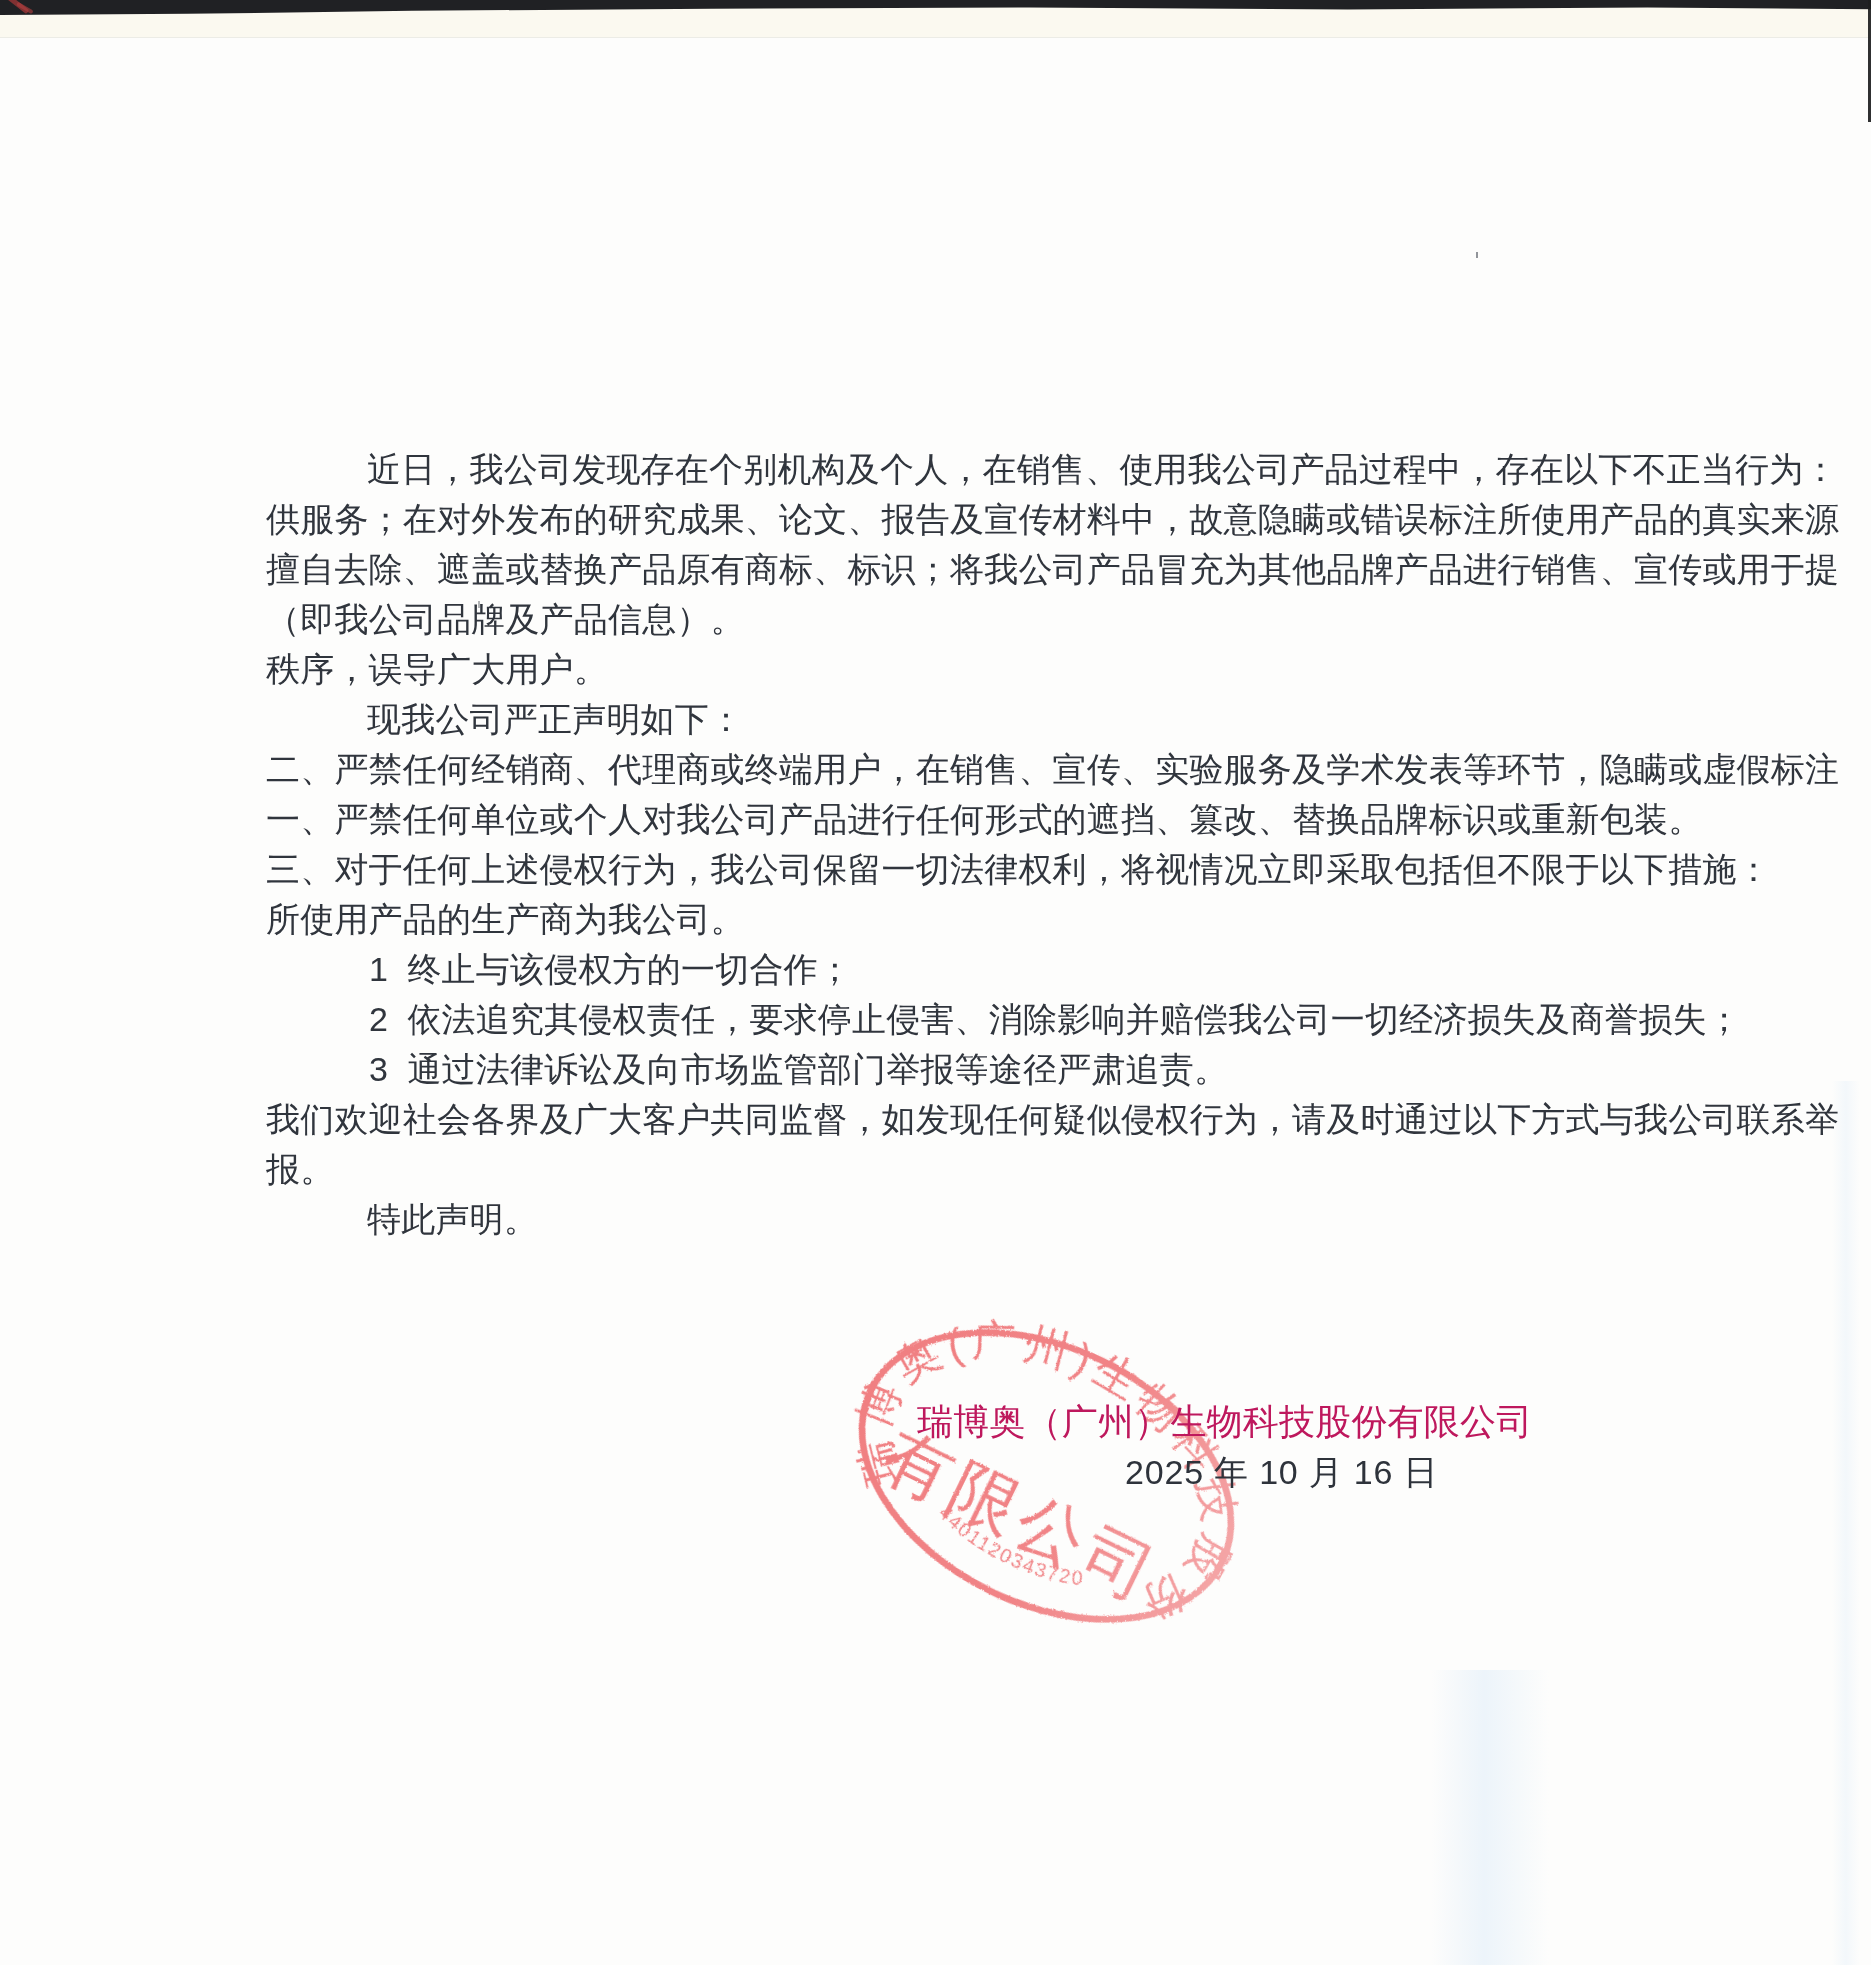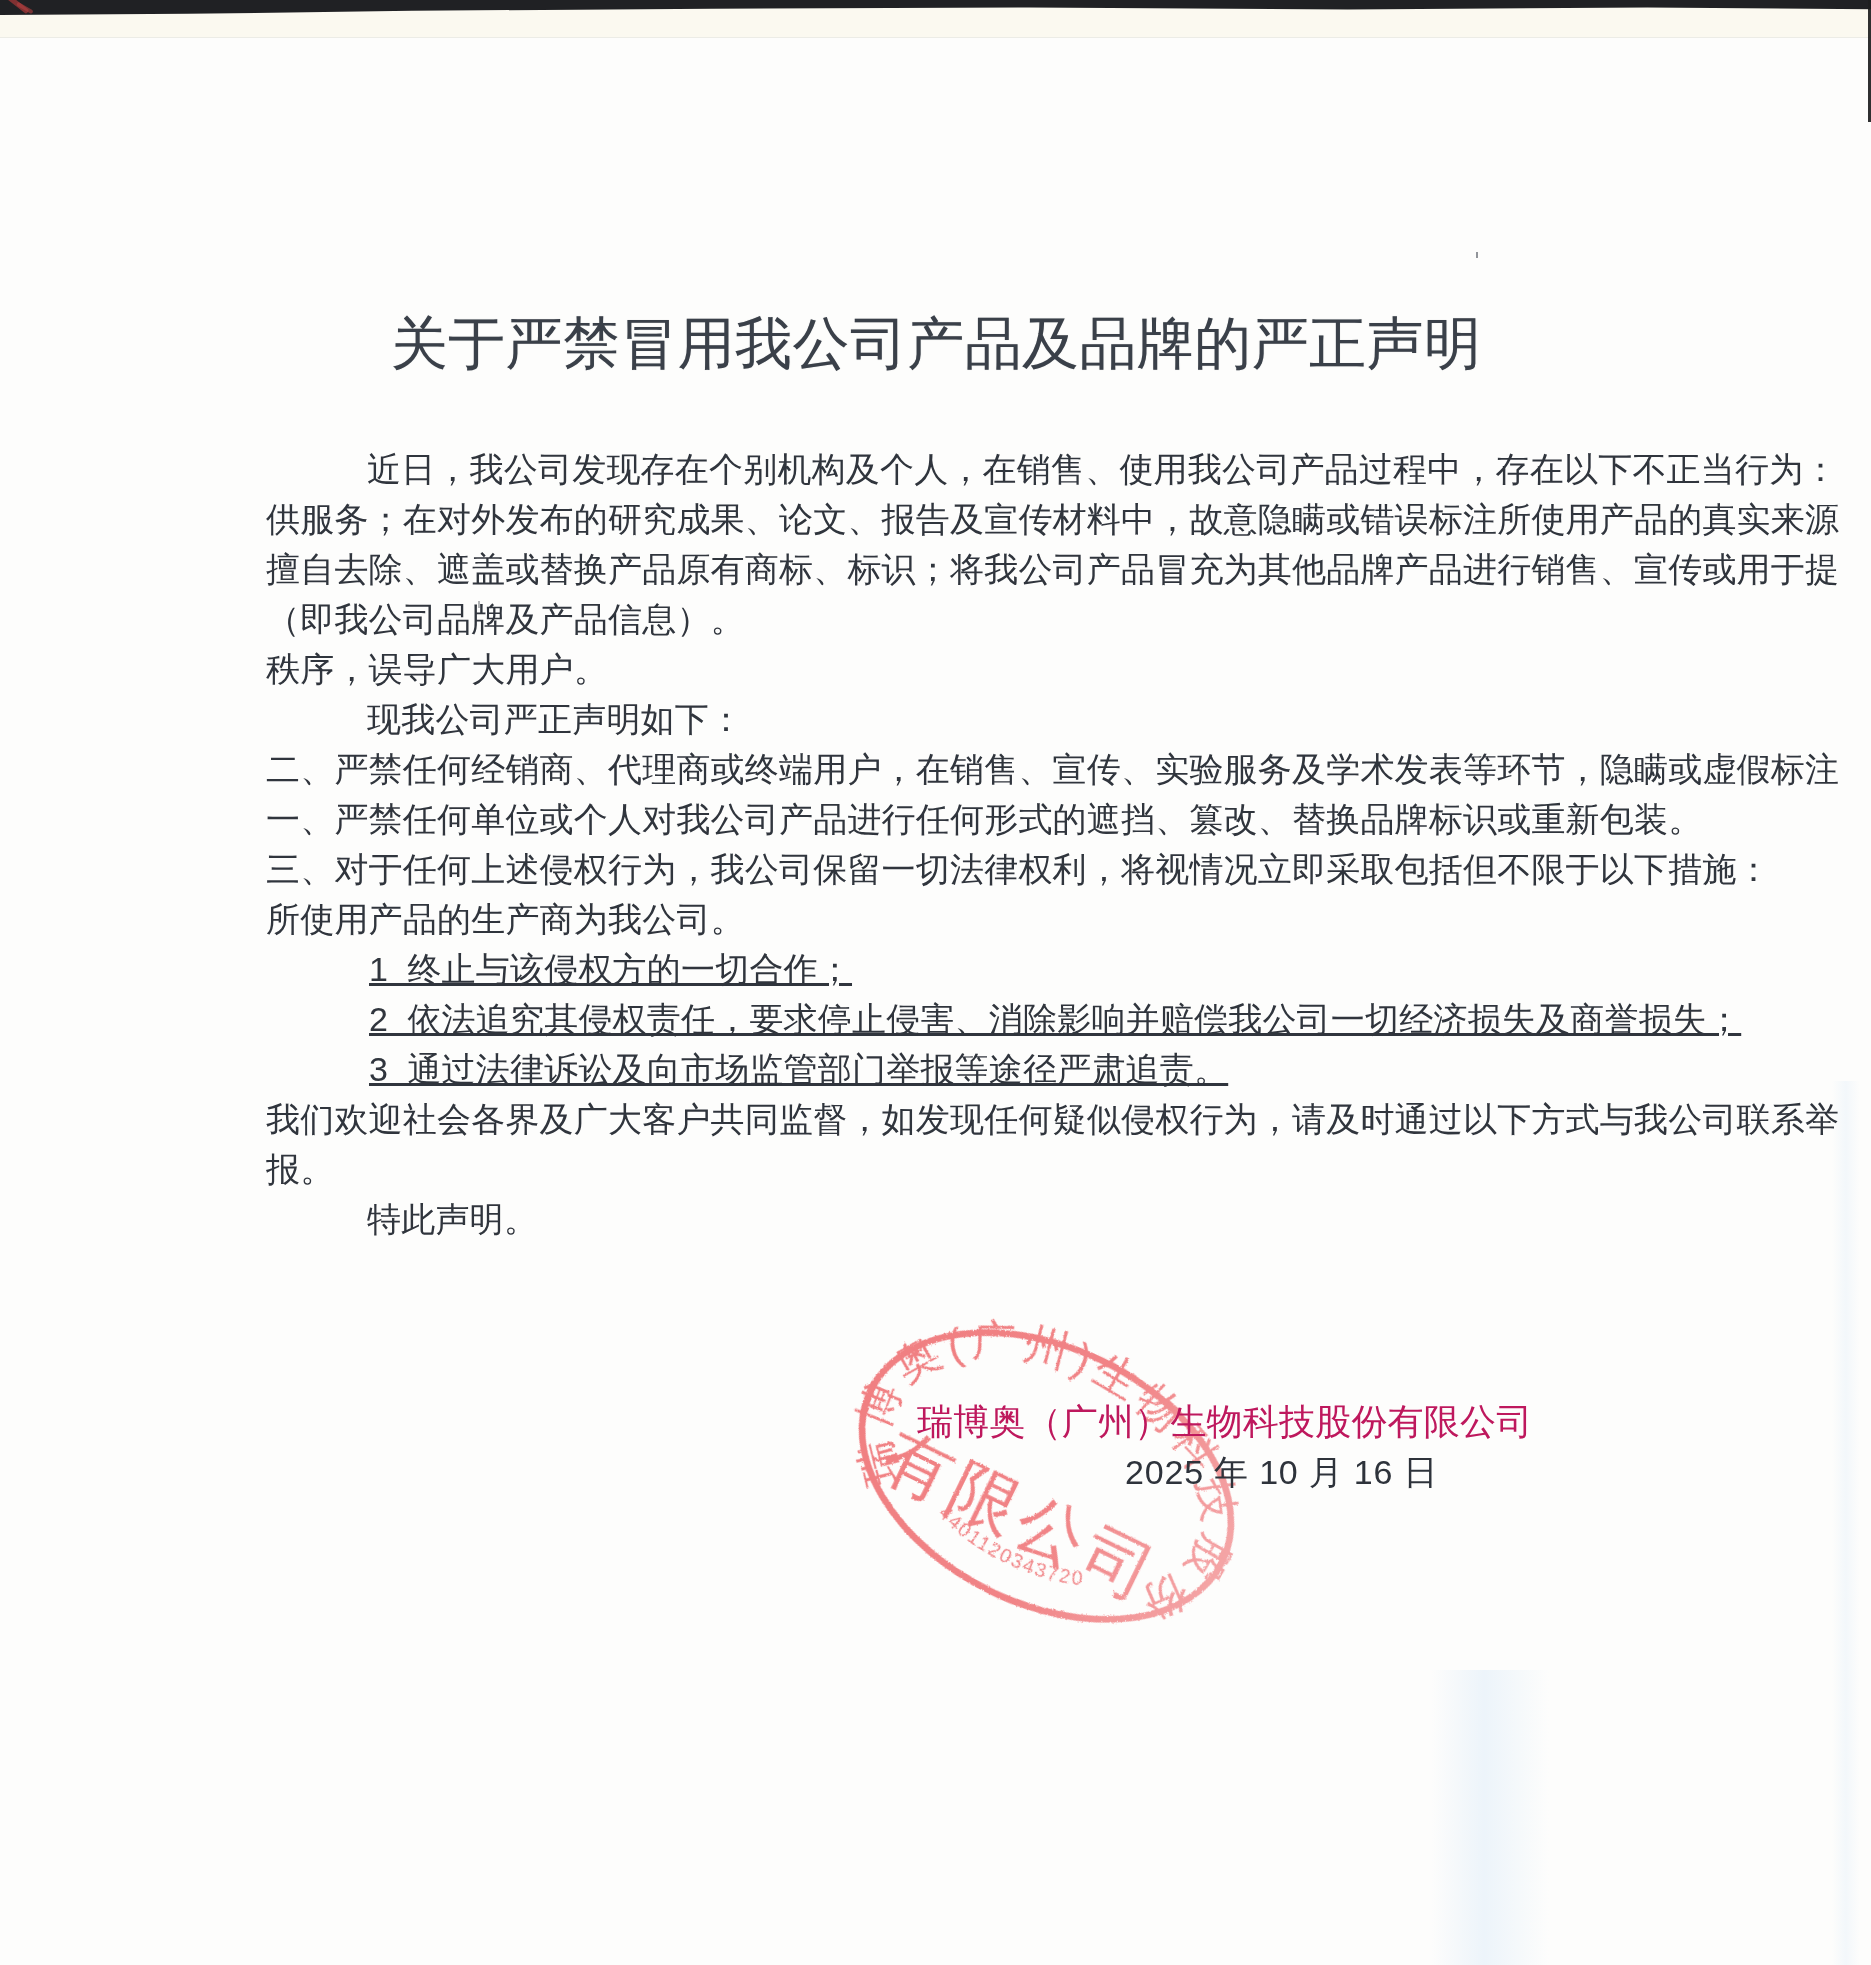--- a/index.html
+++ b/index.html
@@ -63,21 +63,21 @@
   .doc-body{
     position:absolute;left:266px;top:444px;width:1344px;
     z-index:3;
   }
   .doc-body p{
     margin:0;height:50px;line-height:50px;
     font-size:34px;color:#30353d;
     white-space:pre;letter-spacing:0.2px;
   }
   .doc-body p.ind{padding-left:101px;}
-  .doc-body p.sub{padding-left:103px;text-decoration:underline;}
+  .doc-body p.sub{padding-left:103px;}
   .sig-company{
     position:absolute;left:917px;top:1400px;
     font-size:36px;line-height:43px;color:#be185d;
     white-space:pre;z-index:4;letter-spacing:0.2px;
   }
   .sig-date{
     position:absolute;left:1125px;top:1451px;
     font-size:34px;line-height:43px;color:#2e333b;
     white-space:pre;z-index:4;letter-spacing:0.8px;
   }
@@ -95,21 +95,20 @@
 <div class="page">
 
   <div class="scan-warm-strip"></div>
   <div class="scan-fold-line"></div>
   <div class="scan-streak-right"></div>
   <div class="scan-streak-right2"></div>
 
   <div class="scan-dust-1"></div>
   <div class="scan-dust-2"></div>
 
-  <h1 class="doc-title">关于严禁冒用我公司产品及品牌的严正声明</h1>
 
   <div class="doc-body">
     <p class="ind">近日，我公司发现存在个别机构及个人，在销售、使用我公司产品过程中，存在以下不正当行为：</p>
     <p>供服务；在对外发布的研究成果、论文、报告及宣传材料中，故意隐瞒或错误标注所使用产品的真实来源</p>
     <p>擅自去除、遮盖或替换产品原有商标、标识；将我公司产品冒充为其他品牌产品进行销售、宣传或用于提</p>
     <p>（即我公司品牌及产品信息）。</p>
     <p>秩序，误导广大用户。</p>
     <p class="ind">现我公司严正声明如下：</p>
     <p>二、严禁任何经销商、代理商或终端用户，在销售、宣传、实验服务及学术发表等环节，隐瞒或虚假标注</p>
     <p>一、严禁任何单位或个人对我公司产品进行任何形式的遮挡、篡改、替换品牌标识或重新包装。</p>

